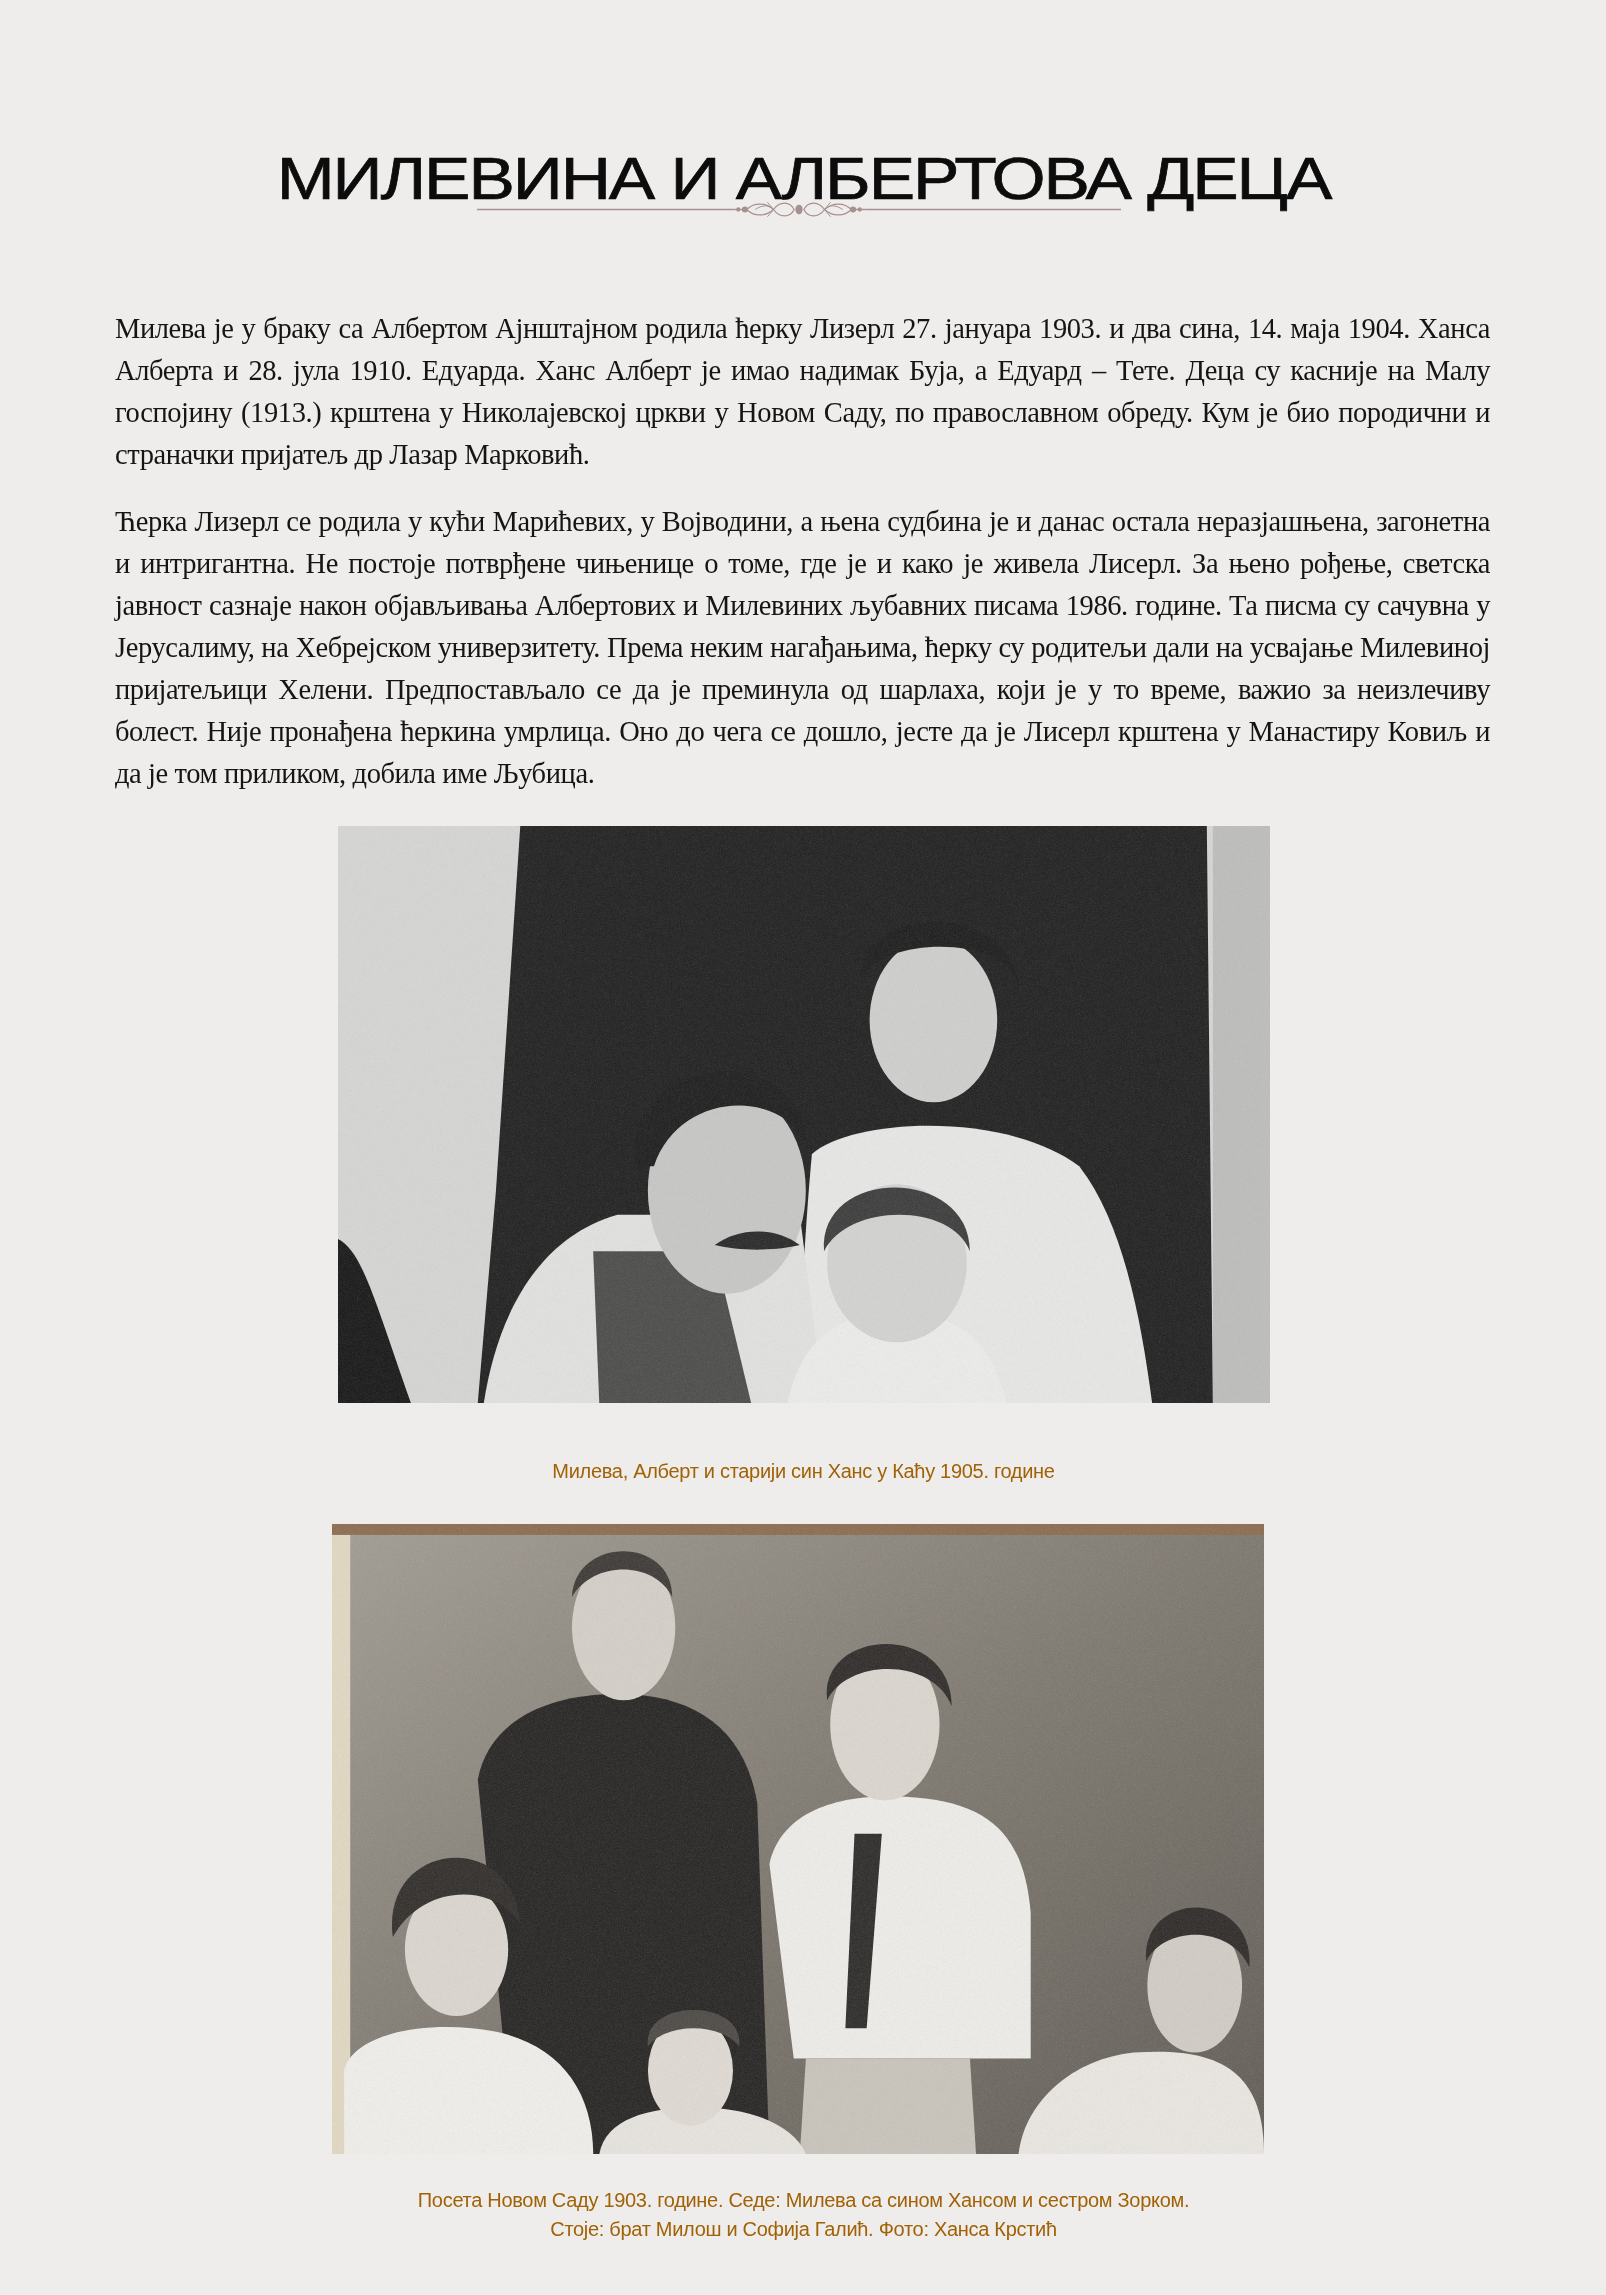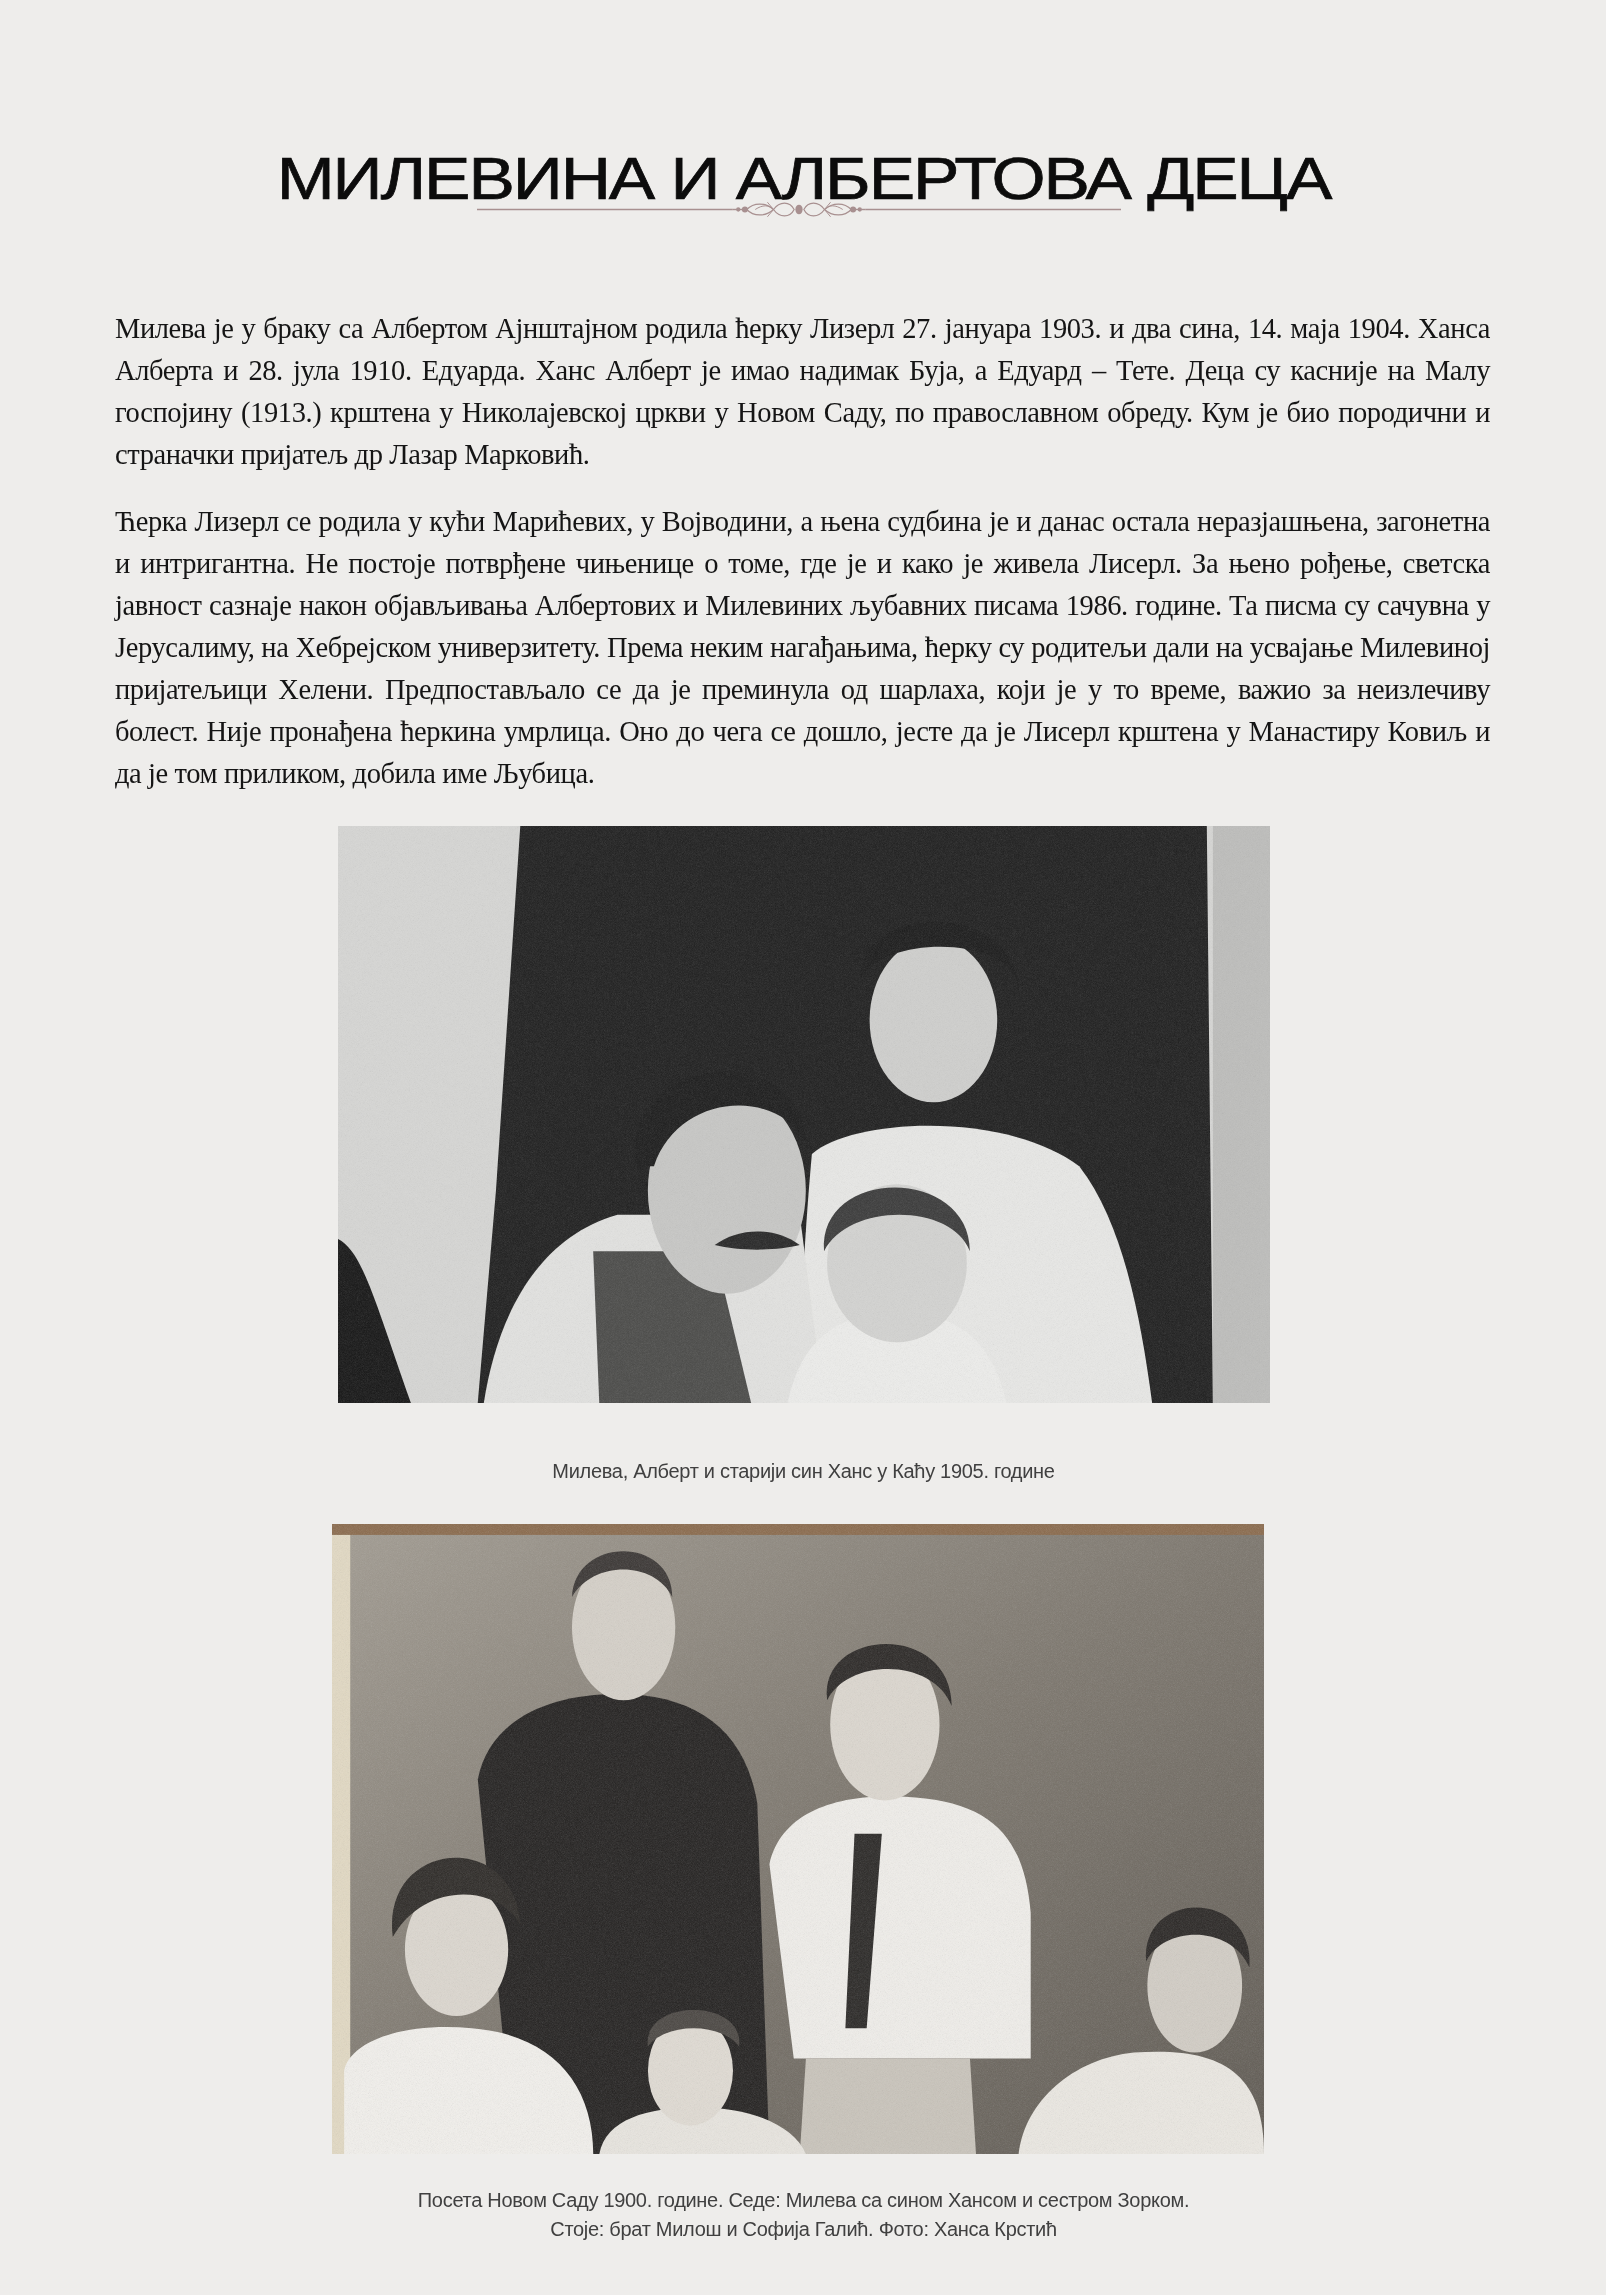--- a/index.html
+++ b/index.html
@@ -33,21 +33,21 @@
   #para2 { top: 472px; }
   .photo {
     position: absolute; overflow: hidden;
   }
   #photo1 { left: 338px; top: 826px; width: 932px; height: 577px; background: #d9d9d7; }
   #photo2 { left: 332px; top: 1524px; width: 932px; height: 630px; background: #8b857c; }
   .photo svg { display: block; width: 100%; height: 100%; }
   .caption {
     position: absolute; left: 0; width: 1607px; text-align: center;
     font-family: "Liberation Sans", "DejaVu Sans", sans-serif;
-    font-size: 20px; line-height: 29px; color: #404040;
+    font-size: 20px; line-height: 29px; color: #a16207;
     letter-spacing: -0.3px;
   }
   #caption1 { top: 1437px; }
   #caption2 { top: 2186px; }
 </style>
 </head>
 <body>
 
 <h1 class="title">МИЛЕВИНА И АЛБЕРТОВА ДЕЦА</h1>
 
@@ -157,16 +157,16 @@
     <ellipse cx="590" cy="900" rx="70" ry="90" fill="#e0dbd3"></ellipse>
     <path d="M520 860 C 510 780, 680 780, 670 860 C 640 820, 550 820, 520 860 Z" fill="#4a4642"></path>
 
     <path d="M1130 1037 C 1140 950, 1220 880, 1320 870 C 1460 860, 1534 900, 1534 1037 Z" fill="#ebe8e2"></path>
     <ellipse cx="1420" cy="760" rx="78" ry="110" fill="#d2cdc5"></ellipse>
     <path d="M1340 720 C 1330 600, 1520 600, 1510 730 C 1480 660, 1370 660, 1340 720 Z" fill="#2a2725"></path>
     <rect width="1534" height="1037" filter="url(#grain2)"></rect>
   </svg>
 </figure>
 <div class="caption" id="caption2">
-  <div>Посета Новом Саду 1900. године. Седе: Милева са сином Хансом и сестром Зорком.</div>
+  <div>Посета Новом Саду 1903. године. Седе: Милева са сином Хансом и сестром Зорком.</div>
   <div>Стоје: брат Милош и Софија Галић.  Фото: Ханса Крстић</div>
 </div>
 
 
 </body></html>

